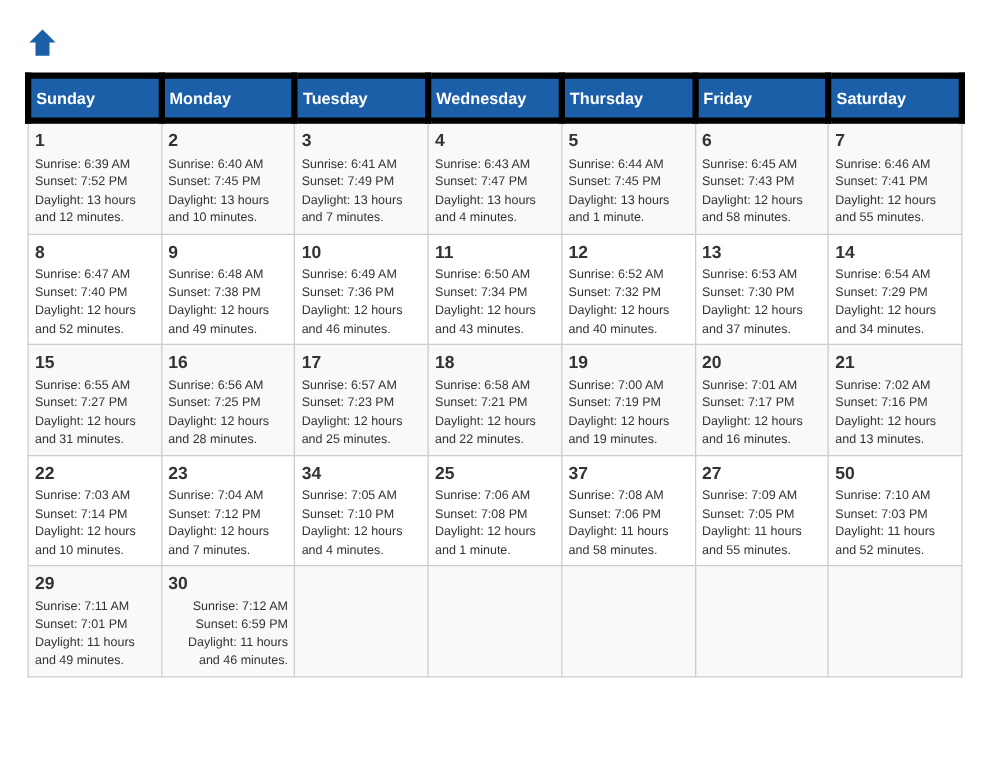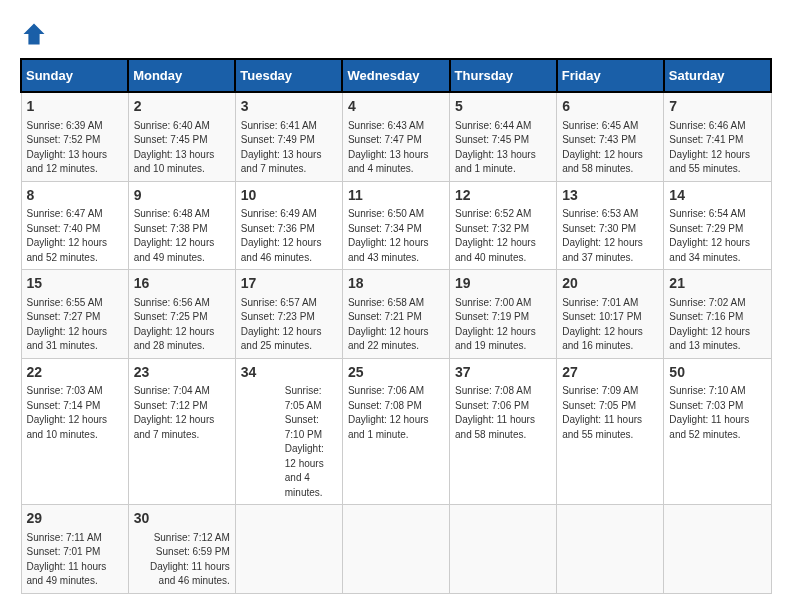--- a/index.html
+++ b/index.html
@@ -51,21 +51,21 @@
       border-collapse: collapse;
       font-size: 11px;
     }
     thead tr th {
       background-color: #1a5fa8;
       color: #fff;
       padding: 8px 4px;
       text-align: left;
       font-size: 13px;
       font-weight: bold;
-      border: 2px solid #000000;
+      border: 5px solid #000000;
     }
     tbody tr td {
       border: 1px solid #ccc;
       vertical-align: top;
       padding: 4px 5px;
       width: 107px;
       min-height: 80px;
       color: #333;
       line-height: 1.4;
     }
@@ -256,21 +256,21 @@
         <td>
           <span class="day-num">19</span>
           <div class="day-info" style="white-space: pre-line;">Sunrise: 7:00 AM
 Sunset: 7:19 PM
 Daylight: 12 hours
 and 19 minutes.</div>
         </td>
         <td>
           <span class="day-num">20</span>
           <div class="day-info" style="white-space: pre-line;">Sunrise: 7:01 AM
-Sunset: 10:17 PM
+Sunset: 7:17 PM
 Daylight: 12 hours
 and 16 minutes.</div>
         </td>
         <td>
           <span class="day-num">21</span>
           <div class="day-info" style="white-space: pre-line;">Sunrise: 7:02 AM
 Sunset: 7:16 PM
 Daylight: 12 hours
 and 13 minutes.</div>
         </td>
@@ -285,21 +285,21 @@
         </td>
         <td>
           <span class="day-num">23</span>
           <div class="day-info" style="white-space: pre-line;">Sunrise: 7:04 AM
 Sunset: 7:12 PM
 Daylight: 12 hours
 and 7 minutes.</div>
         </td>
         <td>
           <span class="day-num">34</span>
-          <div class="day-info" style="white-space: pre-line; margin-left: 44px;">Sunrise: 7:05 AM
+          <div class="day-info" style="white-space: pre-line;">Sunrise: 7:05 AM
 Sunset: 7:10 PM
 Daylight: 12 hours
 and 4 minutes.</div>
         </td>
         <td>
           <span class="day-num">25</span>
           <div class="day-info" style="white-space: pre-line;">Sunrise: 7:06 AM
 Sunset: 7:08 PM
 Daylight: 12 hours
 and 1 minute.</div>

